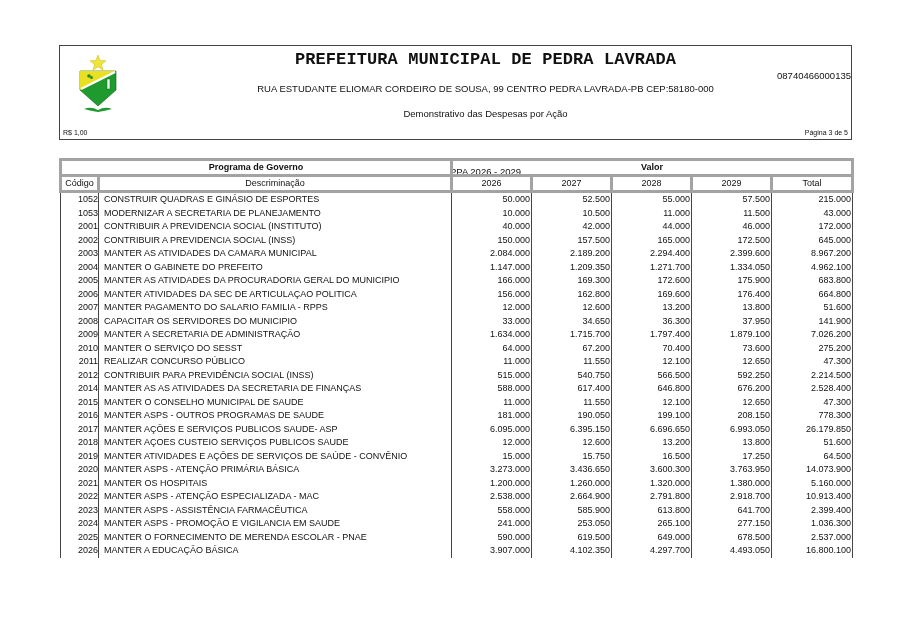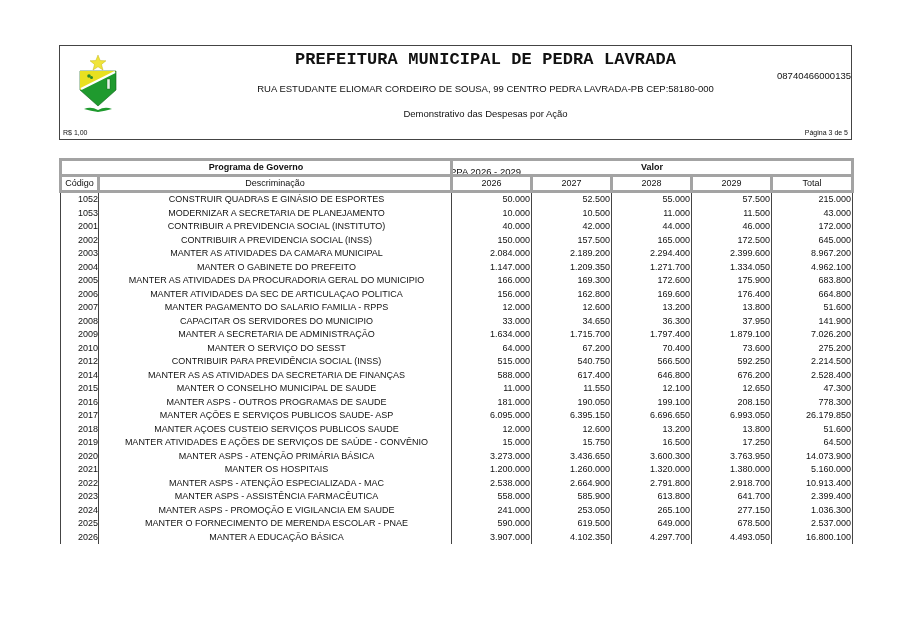--- a/index.html
+++ b/index.html
@@ -16,21 +16,21 @@
 
   table.grid { position:absolute; left:59px; top:158px; border-collapse:collapse; font-size:9px; table-layout:fixed; }
   table.grid col.c-code { width:38px; }
   table.grid col.c-desc { width:353px; }
   table.grid col.c-y { width:80px; }
   table.grid col.c-total { width:81px; }
   table.grid th { font-weight:normal; height:13px; padding:0; border:3px solid #a3a3a3; text-align:center; line-height:13px; }
   table.grid th.group { font-weight:bold; }
   table.grid td { height:13.5px; padding:0 2px; line-height:13.5px; border-left:1px solid #444; border-right:1px solid #444; white-space:nowrap; overflow:hidden; }
   table.grid td.code { text-align:right; padding:0; }
-  table.grid td.desc { text-align:center; padding-left:5px; }
+  table.grid td.desc { text-align:left; padding-left:5px; }
   table.grid td.num { text-align:right; padding-right:1px; }
   table.grid td.total { text-align:right; padding-right:1px; }
 </style>
 </head>
 <body>
 
 <div class="header-box">
   <svg class="logo" viewBox="0 0 44 62">
     <polygon points="22,1 24.2,6.5 30,6.8 25.5,10.4 27,16 22,12.8 17,16 18.5,10.4 14,6.8 19.8,6.5" fill="#f0e43a" stroke="#b8a800" stroke-width="0.4"></polygon>
     <path d="M4,17 L40,17 L40,36 L22,52 L4,36 Z" fill="#1f9a2e" stroke="#0d5f17" stroke-width="0.6"></path>
@@ -178,20 +178,29 @@
       <tr>
         <td class="code">2010</td>
         <td class="desc">MANTER O SERVIÇO DO SESST</td>
         <td class="num">64.000</td>
         <td class="num">67.200</td>
         <td class="num">70.400</td>
         <td class="num">73.600</td>
         <td class="total">275.200</td>
       </tr>
       <tr>
+        <td class="code">2011</td>
+        <td class="desc">REALIZAR CONCURSO PÚBLICO</td>
+        <td class="num">11.000</td>
+        <td class="num">11.550</td>
+        <td class="num">12.100</td>
+        <td class="num">12.650</td>
+        <td class="total">47.300</td>
+      </tr>
+      <tr>
         <td class="code">2012</td>
         <td class="desc">CONTRIBUIR PARA PREVIDÊNCIA SOCIAL (INSS)</td>
         <td class="num">515.000</td>
         <td class="num">540.750</td>
         <td class="num">566.500</td>
         <td class="num">592.250</td>
         <td class="total">2.214.500</td>
       </tr>
       <tr>
         <td class="code">2014</td>

